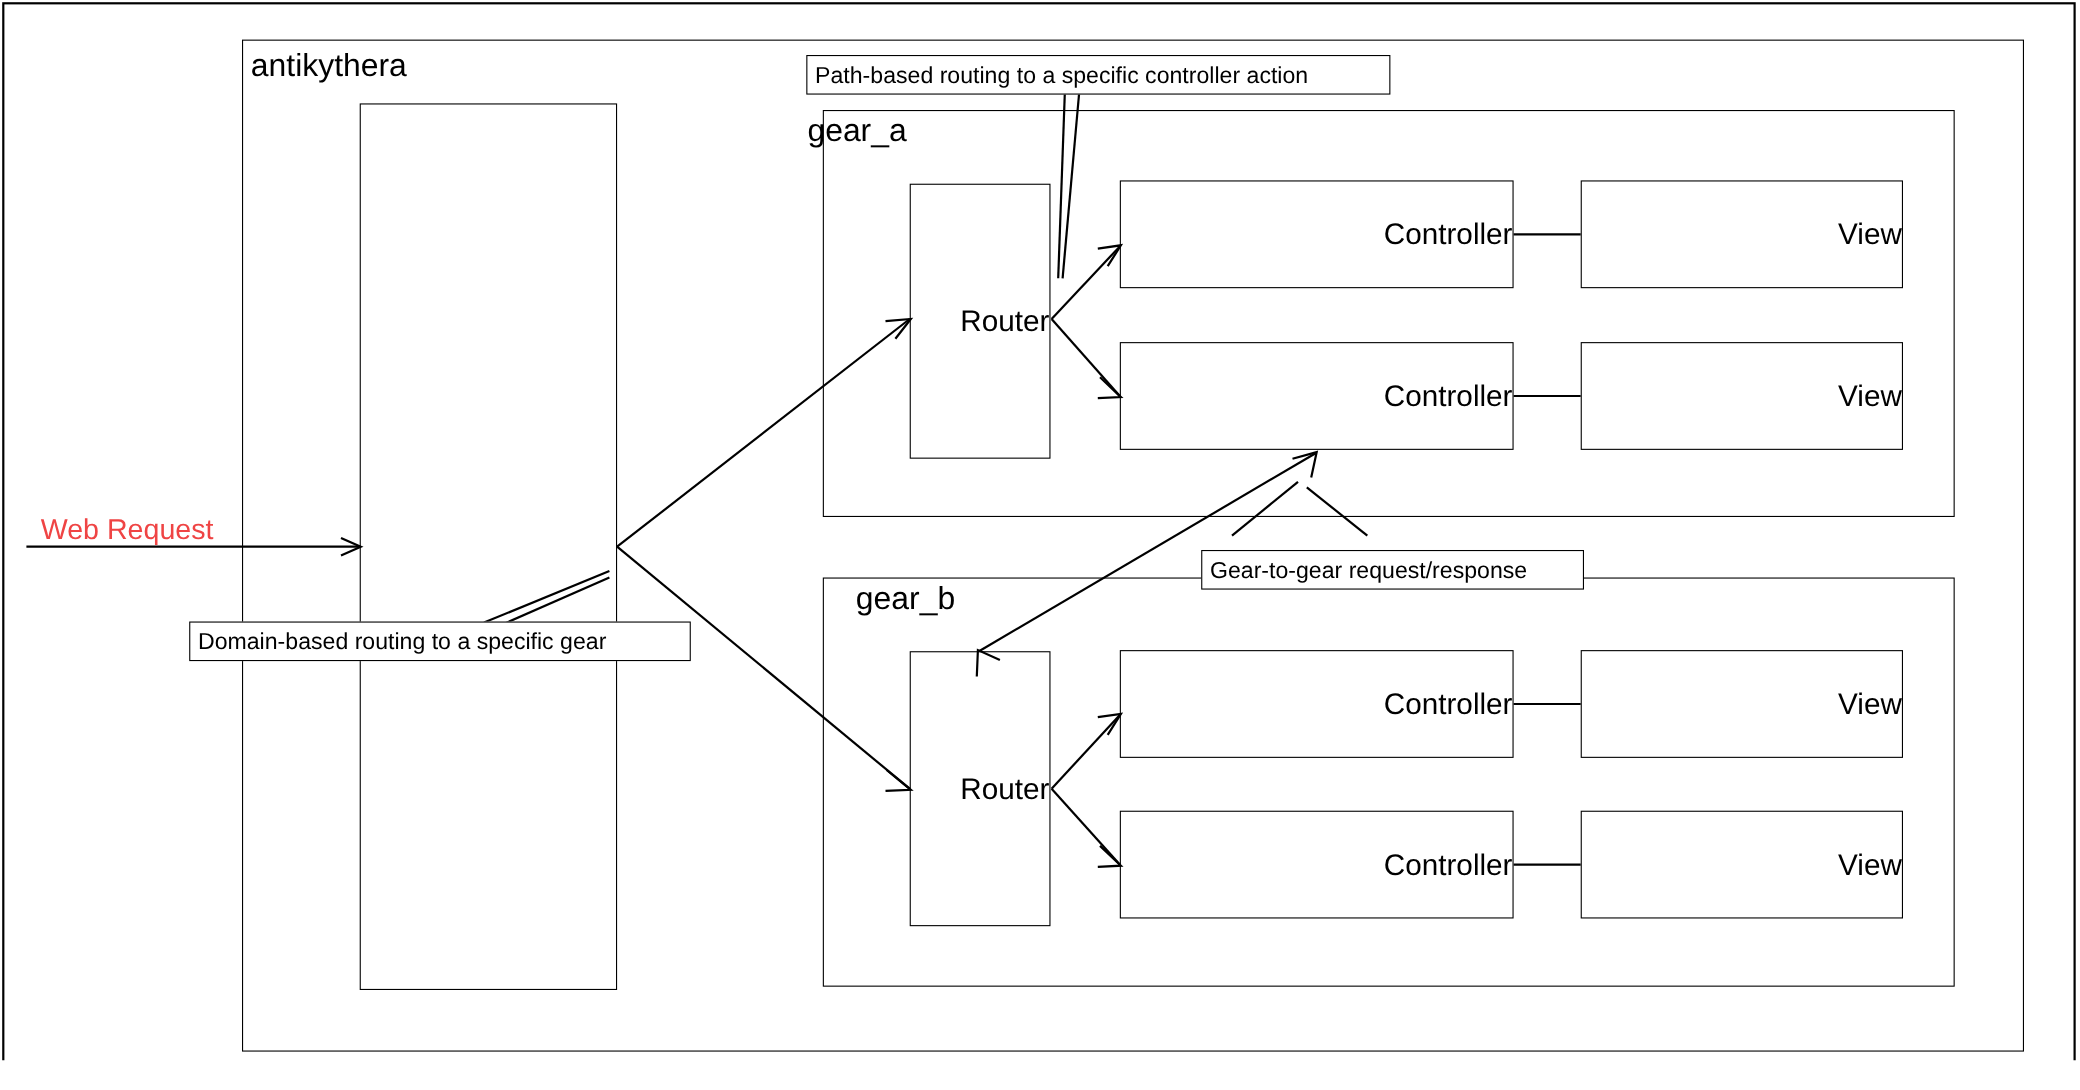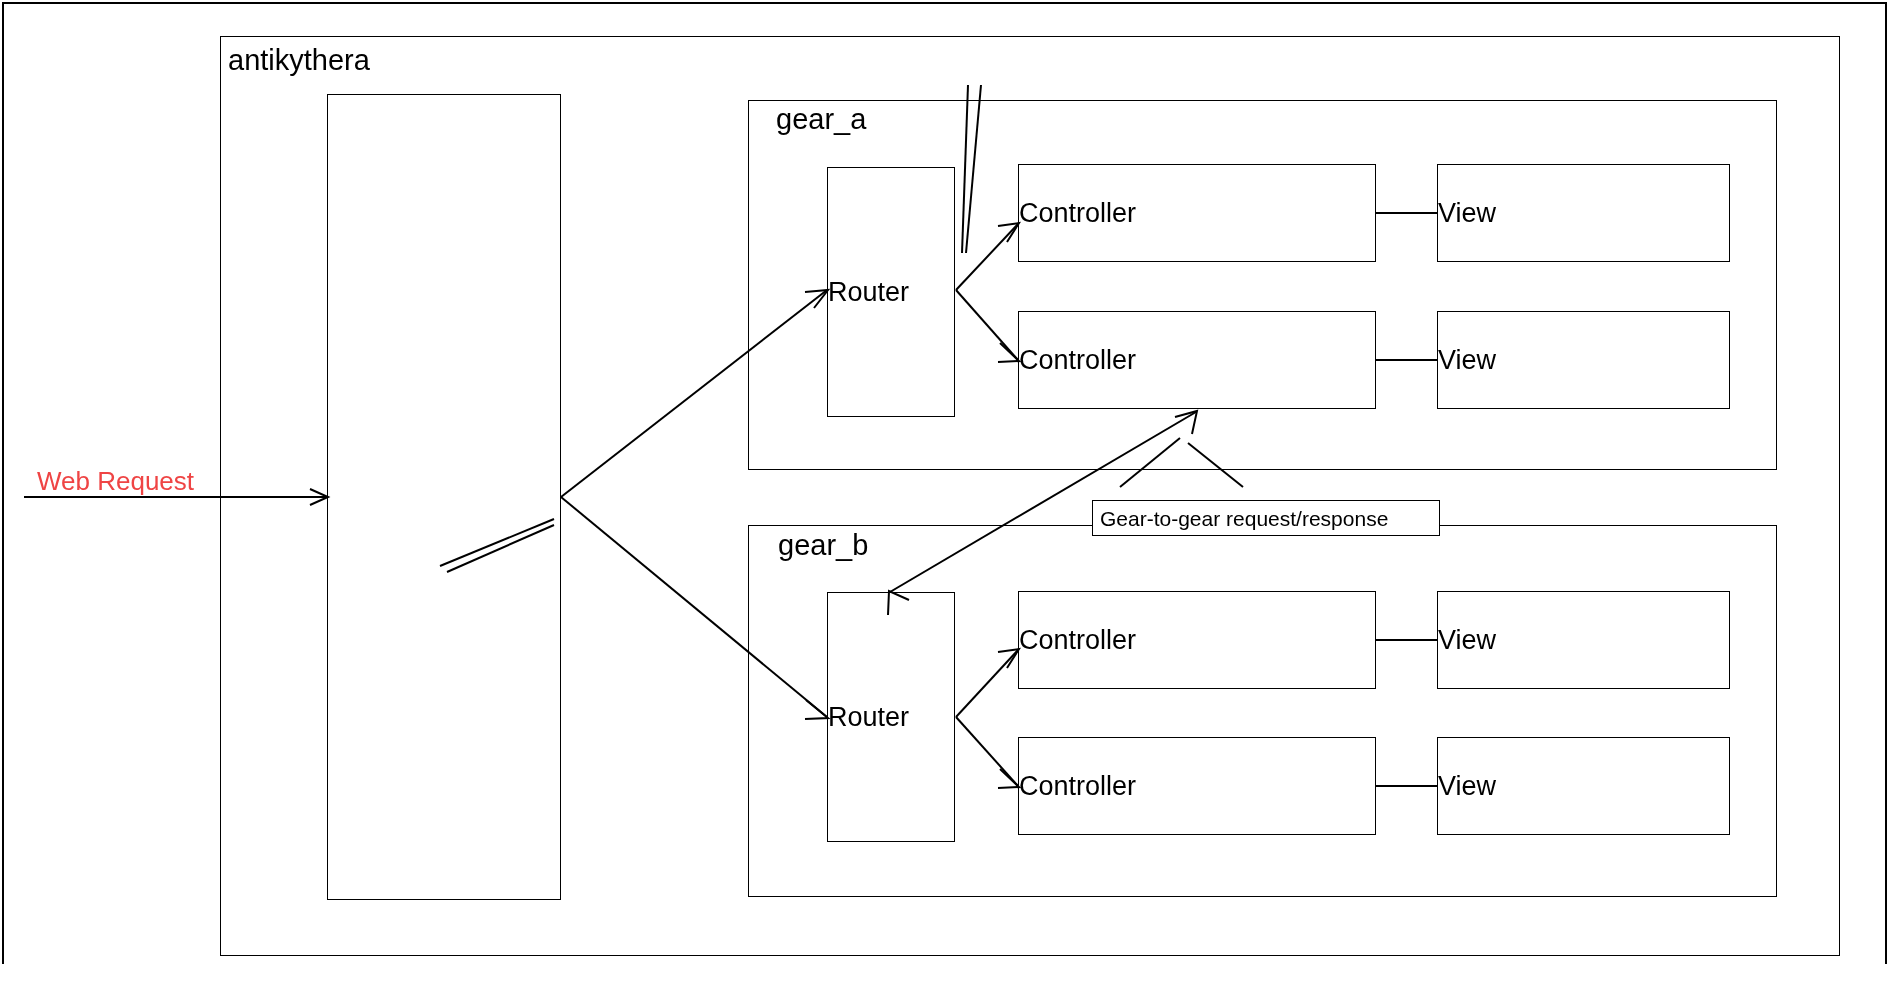--- a/index.html
+++ b/index.html
@@ -32,21 +32,21 @@
   
   .rect {
     position: absolute;
     border: 1px solid #000000;
     box-sizing: border-box;
     background: transparent;
   }
   .rect.labeled {
     display: flex;
     align-items: center;
-    justify-content: flex-start;
+    justify-content: flex-end;
   }
   .node-label {
     font-size: 27px;
     line-height: 1;
     color: #000000;
     white-space: nowrap;
     user-select: none;
   }
   
   .container-title {
@@ -106,21 +106,21 @@
 <div id="canvas">
 
   <div class="page-frame"></div>
 
   <div class="rect" style="left:220px; top:36px; width:1620px; height:920px;"></div>
   <div class="container-title" style="left:228px; top:46px;">antikythera</div>
 
   <div class="rect" style="left:327px; top:94px; width:234px; height:806px;"></div>
 
   <div class="rect" style="left:748px; top:100px; width:1029px; height:370px;"></div>
-  <div class="container-title" style="left:776px; top:105px;">gear_a</div>
+  <div class="container-title" style="left:734px; top:105px;">gear_a</div>
 
   <div class="rect labeled" style="left:827px; top:167px; width:128px; height:250px;">
     <span class="node-label">Router</span>
   </div>
 
   <div class="rect labeled" style="left:1018px; top:164px; width:358px; height:98px;">
     <span class="node-label">Controller</span>
   </div>
 
   <div class="rect labeled" style="left:1437px; top:164px; width:293px; height:98px;">
@@ -220,19 +220,25 @@
       <line x1="440" y1="566" x2="554" y2="519" stroke-width="2"></line>
       <line x1="447" y1="572" x2="554" y2="525" stroke-width="2"></line>
     </g>
 
     <g>
       <line x1="1120" y1="487" x2="1180" y2="438" stroke-width="2"></line>
       <line x1="1243" y1="487" x2="1188" y2="443" stroke-width="2"></line>
     </g>
   </svg>
 
-
+  <div class="callout" style="left:733px; top:50px; width:531px; height:36px;">
+    <span class="callout-text">Path-based routing to a specific controller action</span>
+  </div>
+
+  <div class="callout" style="left:172px; top:565px; width:456px; height:36px;">
+    <span class="callout-text">Domain-based routing to a specific gear</span>
+  </div>
 
   <div class="callout" style="left:1092px; top:500px; width:348px; height:36px;">
     <span class="callout-text">Gear-to-gear request/response</span>
   </div>
 
 </div>
 
 </body></html>

